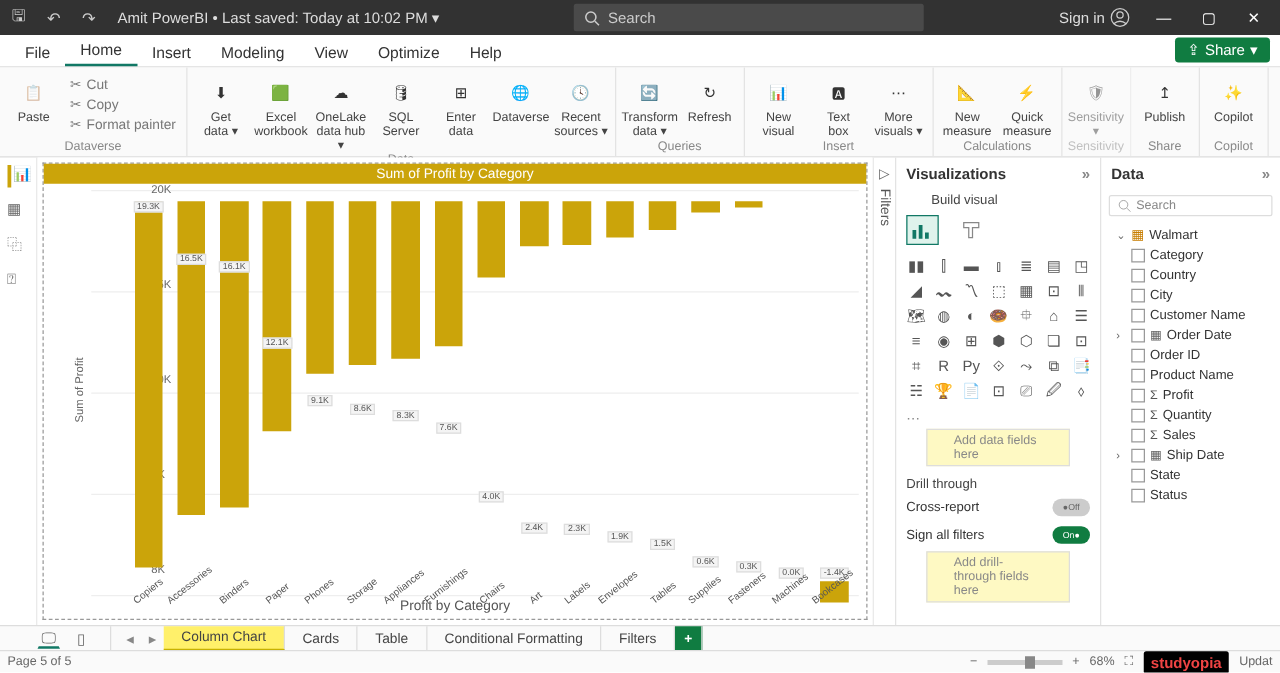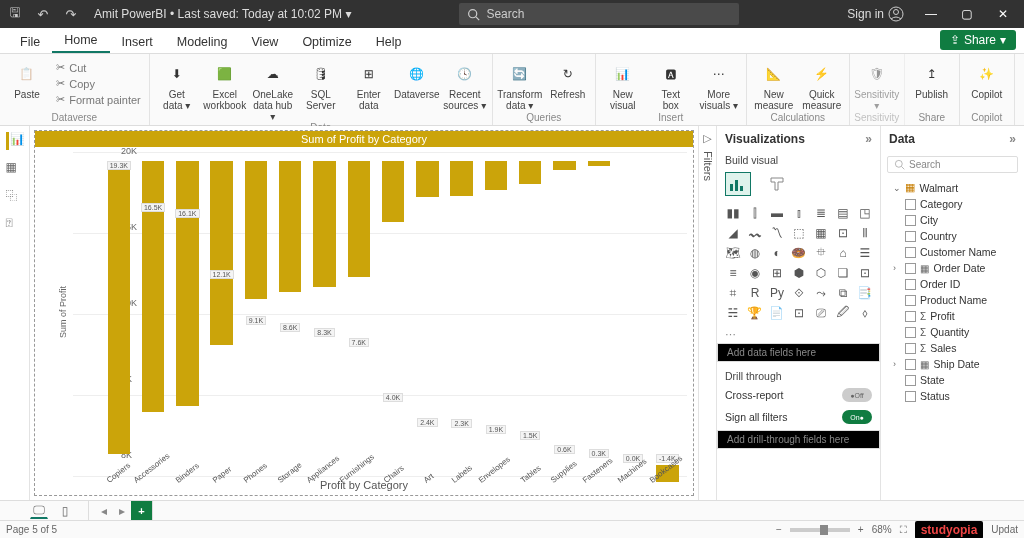--- a/index.html
+++ b/index.html
@@ -55,28 +55,28 @@
 .bar-label { font-size: 7px; background: #f4f4f4; border: 1px solid #ddd; padding: 0 2px; position: absolute; white-space: nowrap; color: #555;}
 .cat-label { position: absolute; top: 100%; font-size: 8px; color: #555; transform: rotate(-38deg) translate(-8px, 10px); transform-origin: top left; white-space: nowrap; }
 
 .filters-rail { width: 18px; border-left: 1px solid #e3e3e3; display: flex; flex-direction: column; align-items: center; padding-top: 6px; }
 .filters-rail .lbl { writing-mode: vertical-rl; font-size: 11px; color: #555; margin-top: 6px; }
 
 
 .vizpane { width: 164px; border-left: 1px solid #e3e3e3; display: flex; flex-direction: column; font-size: 11px; }
 .pane-header { display: flex; align-items: center; padding: 6px 8px; font-weight: 600; font-size: 12px; }
 .pane-header .chev { margin-left: auto; color: #888; }
-.build-label { padding: 2px 8px; font-size: 10.5px; color: #444; }
+.build-label { padding: 2px 8px; font-size: 10.5px; color: #444; margin-left: 20px; }
 .build-icons { display: flex; gap: 14px; padding: 4px 8px 8px; }
 .build-icons .bi { width: 26px; height: 24px; border: 1px solid transparent; display:flex; align-items:center; justify-content:center; }
 .build-icons .bi.sel { background: #dff3ec; border: 1px solid #117865; }
 .viz-grid { display: grid; grid-template-columns: repeat(7, 1fr); gap: 2px; padding: 0 6px 6px; }
 .viz-cell { width: 20px; height: 18px; display: flex; align-items: center; justify-content: center; color: #555; font-size: 12px; }
 .viz-section { padding: 6px 8px 2px; font-size: 10.5px; color: #444; }
-.field-drop { margin: 2px 0; border: 1px solid #ddd; background: #000000; padding: 3px 9px; font-size: 10px; color: #888; }
+.field-drop { margin: 2px 24px; border: 1px solid #ddd; background: #fef9c3; padding: 3px 21px; font-size: 10px; color: #888; }
 .toggle-row { display: flex; align-items: center; padding: 4px 8px; font-size: 10.5px; }
 .toggle { margin-left: auto; width: 30px; height: 14px; border-radius: 7px; background: #ccc; position: relative; font-size: 7px; color: #666; display: flex; align-items: center; justify-content: center; }
 .toggle.on { background: #107c41; color: #fff; }
 
 
 .datapane { width: 144px; border-left: 1px solid #e3e3e3; display: flex; flex-direction: column; font-size: 11px; }
 .data-search { margin: 4px 6px; border: 1px solid #ddd; padding: 2px 6px; display: flex; align-items: center; gap: 4px; color: #888; font-size: 10px; border-radius: 2px; }
 .field-list { padding: 2px 2px; overflow: auto; }
 .field-item { display: flex; align-items: center; gap: 4px; padding: 2px 4px 2px 10px; font-size: 10.5px; color: #333; }
 .field-item.nested { padding-left: 22px; }
@@ -477,22 +477,22 @@
     <div class="data-search">
       <svg width="11" height="11" viewBox="0 0 16 16">
           <circle cx="7" cy="7" r="5" fill="none" stroke="#999"></circle>
           <line x1="11" y1="11" x2="15" y2="15" stroke="#999"></line>
         </svg>
       <span>Search</span>
     </div>
     <div class="field-list" id="field-list">
         <div class="field-item"><span class="chev">⌄</span><span class="table">▦</span> Walmart</div>
         <div class="field-item nested"><span class="cb"></span> Category</div>
+        <div class="field-item nested"><span class="cb"></span> Country</div>
         <div class="field-item nested"><span class="cb"></span> City</div>
-        <div class="field-item nested"><span class="cb"></span> Country</div>
         <div class="field-item nested"><span class="cb"></span> Customer Name</div>
         <div class="field-item nested"><span class="chev" style="margin-left:-12px;">›</span><span class="cb"></span><span class="dateico">▦</span> Order Date</div>
         <div class="field-item nested"><span class="cb"></span> Order ID</div>
         <div class="field-item nested"><span class="cb"></span> Product Name</div>
         <div class="field-item nested"><span class="cb"></span><span class="sigma">Σ</span> Profit</div>
         <div class="field-item nested"><span class="cb"></span><span class="sigma">Σ</span> Quantity</div>
         <div class="field-item nested"><span class="cb"></span><span class="sigma">Σ</span> Sales</div>
         <div class="field-item nested"><span class="chev" style="margin-left:-12px;">›</span><span class="cb"></span><span class="dateico">▦</span> Ship Date</div>
         <div class="field-item nested"><span class="cb"></span> State</div>
         <div class="field-item nested"><span class="cb"></span> Status</div>
@@ -501,20 +501,27 @@
 </div>
 
 <div class="pagetabs">
   <div class="device-icons">
     <div class="dv sel">🖵</div>
     <div class="dv">▯</div>
   </div>
   <span style="border-left:1px solid #ddd;height:100%;margin-right:6px;"></span>
   <span style="color:#888;padding:0 6px;">◂</span>
   <span style="color:#888;padding:0 6px;">▸</span>
+  <div id="pagetabs-items" style="display:flex;height:100%;">
+      <div class="tab active">Column Chart</div>
+      <div class="tab">Cards</div>
+      <div class="tab">Table</div>
+      <div class="tab">Conditional Formatting</div>
+      <div class="tab">Filters</div>
+    </div>
   <div class="tab add">+</div>
 </div>
 
 <div class="statusbar">
   <span>Page 5 of 5</span>
   <div class="right">
     <span>−</span>
     <div class="zoom-slider">
         <div class="thumb"></div>
       </div>

